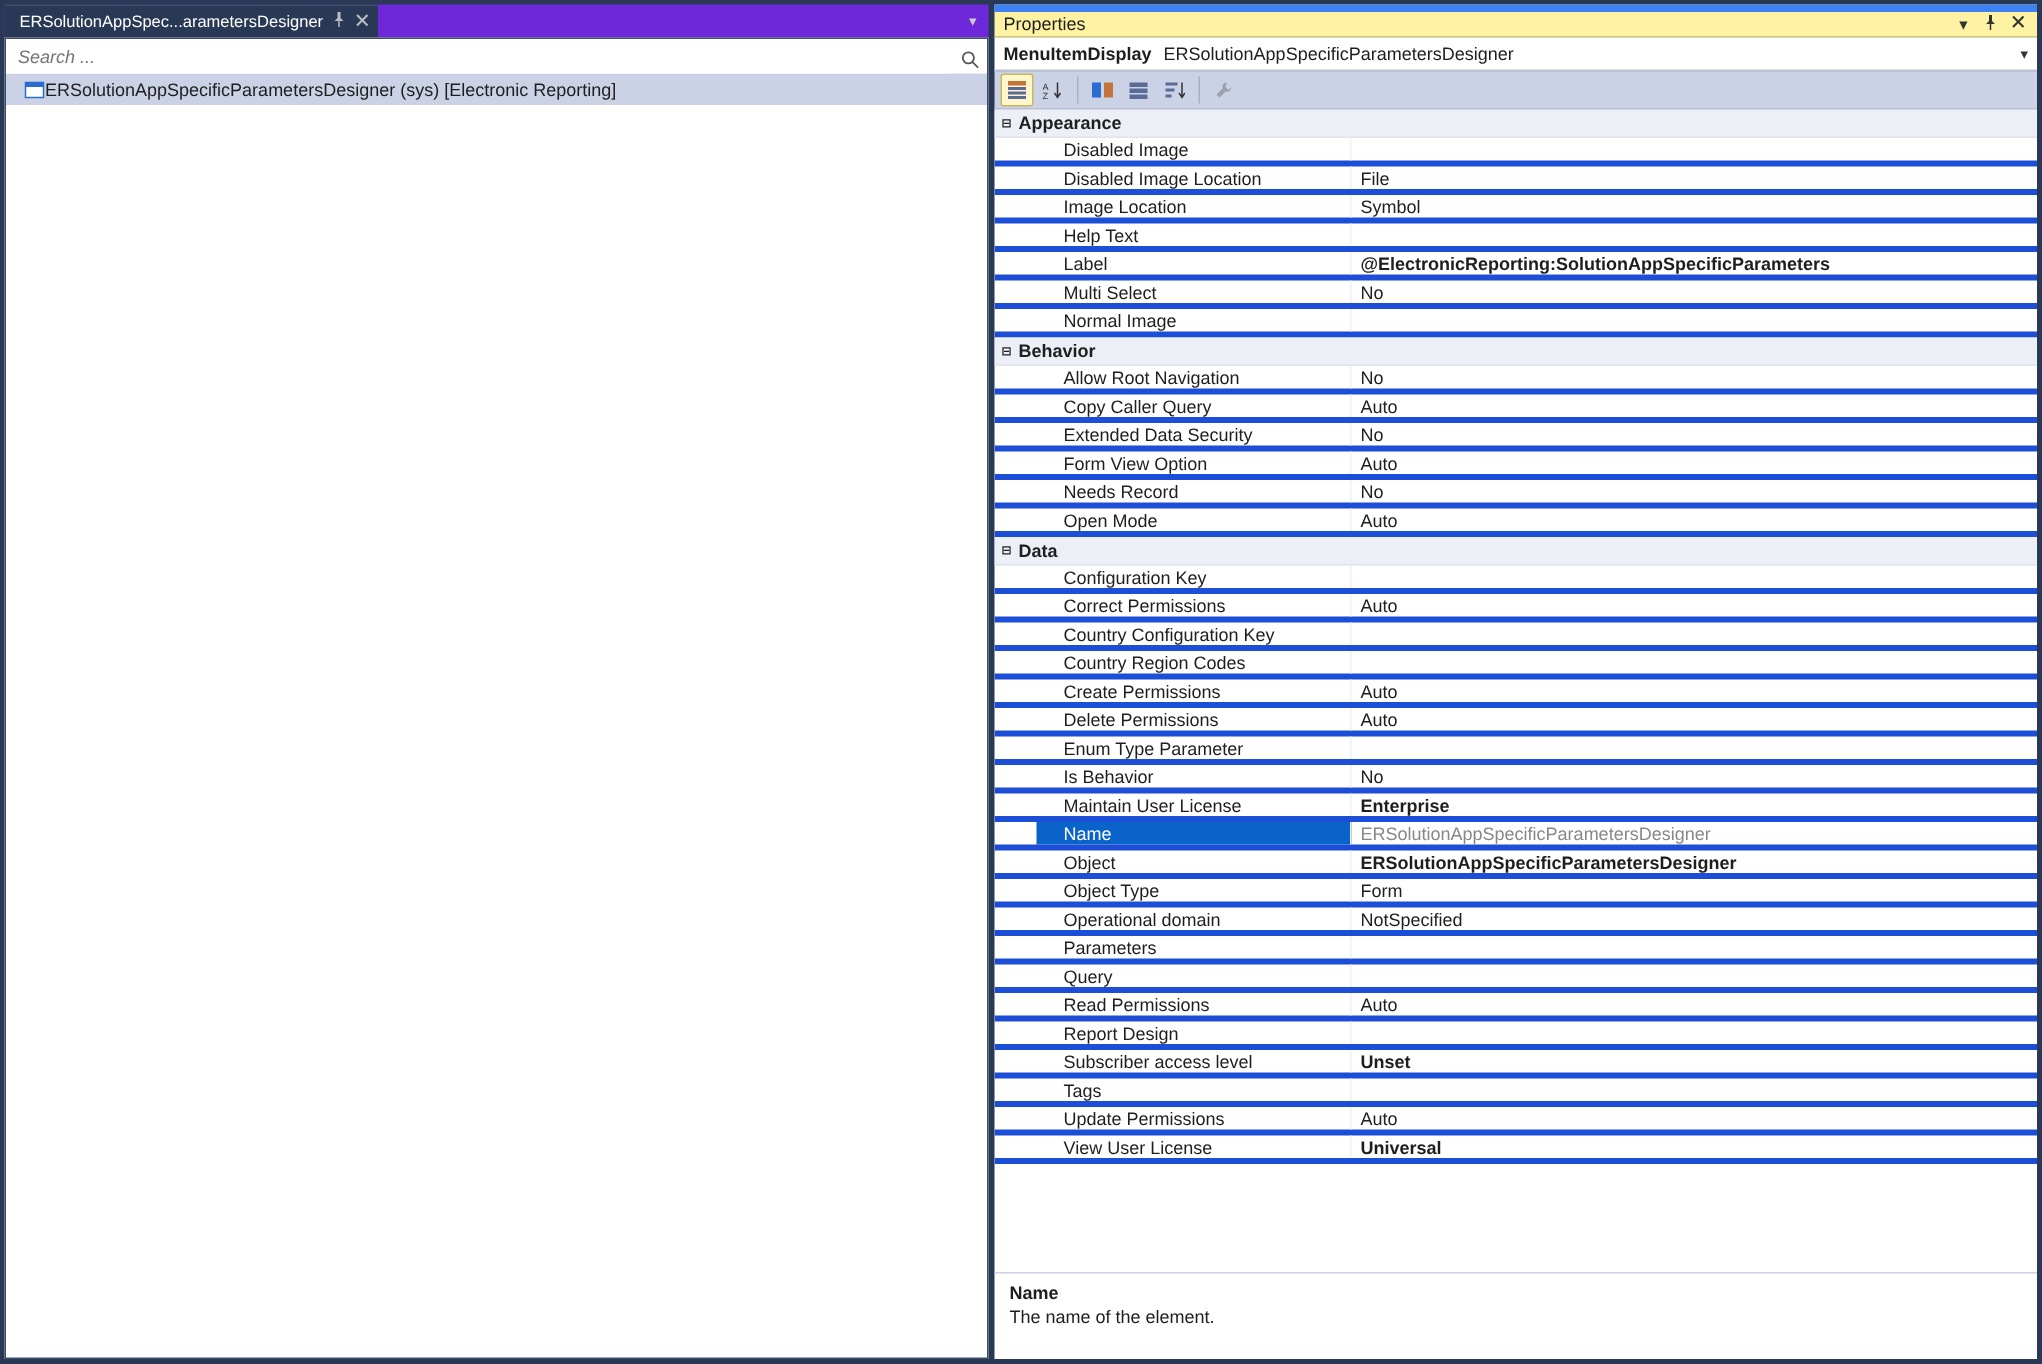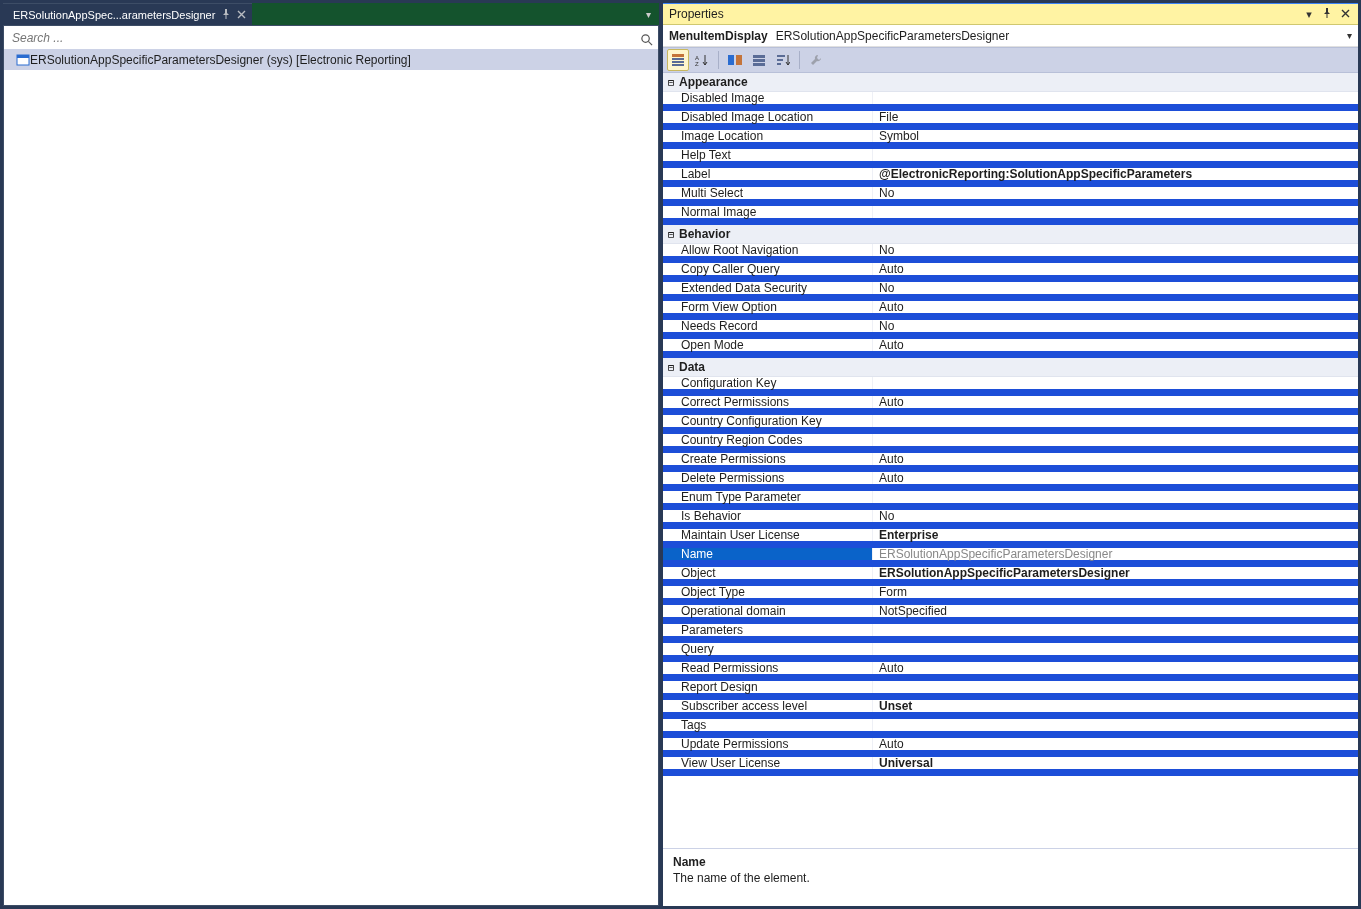--- a/index.html
+++ b/index.html
@@ -23,21 +23,21 @@
     flex-direction: column;
   }
   .right-panel {
     flex: 1;
     display: flex;
     flex-direction: column;
     margin-left: 4px;
   }
   .tab-strip {
     height: 22px;
-    background: #14532d;
+    background: #6d28d9;
     display: flex;
     align-items: center;
   }
   .doc-tab {
     background: #293955;
     color: #ffffff;
     padding: 3px 6px 3px 10px;
     display: flex;
     align-items: center;
     gap: 6px;
@@ -102,21 +102,21 @@
   .tree-label { white-space: nowrap; }
 
   
   .prop-title {
     background: #fff3a3;
     height: 22px;
     display: flex;
     align-items: center;
     padding: 0 6px;
     font-size: 12px;
-    border-top: 1px solid #3b82f6;
+    border-top: 5px solid #3b82f6;
     border-bottom: 1px solid #d0c870;
   }
   .prop-title .title-text { flex: 1; }
   .prop-title .winbtns { display: flex; gap: 4px; }
   .prop-title .winbtn { width: 14px; text-align: center; font-size: 11px; color: #333; }
 
   .prop-header {
     background: #fff;
     height: 22px;
     display: flex;
@@ -164,21 +164,22 @@
     font-weight: 700;
     border-bottom: 1px solid #e0e4ee;
   }
   .cat .expander {
     width: 16px; text-align: center; font-size: 10px; color: #1e1e1e;
     font-family: monospace;
   }
   .prow {
     height: 19px;
     display: flex;
-    border-bottom: 7px solid #1d4ed8;
+    border-bottom: 4px solid #1d4ed8;
+    padding-left: 28px;
   }
   .prow .pname {
     width: 210px;
     padding-left: 18px;
     display: flex;
     align-items: center;
     border-right: 1px solid #eef0f6;
     white-space: nowrap;
   }
   .prow .pval {

